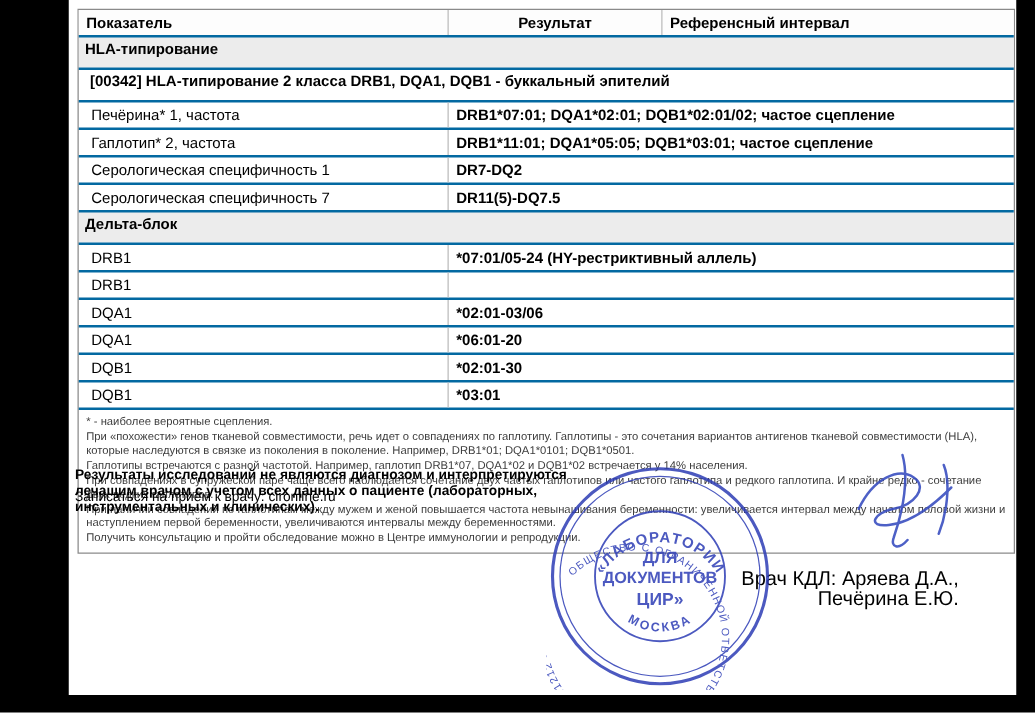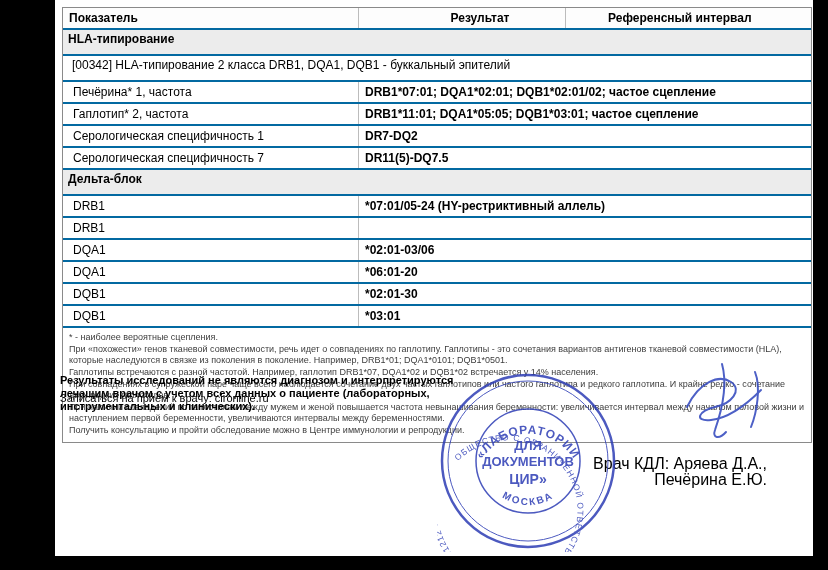--- a/index.html
+++ b/index.html
@@ -9,29 +9,29 @@
   }
   .page{
     position:absolute;left:55px;top:0;width:758px;height:556px;background:#fff;
   }
   
   .tbl{
     position:absolute;left:7px;top:7px;width:748px;
     border:1px solid #8a8a8a;font-size:12px;background:#fff;
   }
   .row{display:flex;align-items:center;min-height:20px;border-top:2px solid #0369a1;}
-  .row:first-child{border-top:none;gap:36px;}
+  .row:first-child{border-top:none;}
   .c1{width:296px;box-sizing:border-box;padding:2px 4px 2px 10px;border-right:1px solid #bcbcbc;align-self:stretch;display:flex;align-items:center;}
   .c2{flex:1;padding:2px 6px;font-weight:bold;}
   .hdr{font-weight:bold;background:#fdfdfd;}
   .hdr .c1h{width:296px;box-sizing:border-box;padding:2px 4px 2px 6px;border-right:1px solid #bcbcbc;align-self:stretch;display:flex;align-items:center;}
   .hdr .c2h{width:171px;box-sizing:border-box;padding:2px 4px;border-right:1px solid #bcbcbc;align-self:stretch;display:flex;align-items:center;justify-content:center;}
   .hdr .c3h{flex:1;padding:2px 6px;}
   .section{background:#ececec;font-weight:bold;padding:2px 5px;}
-  .subsection{font-weight:normal;padding:2px 5px 2px 9px;}
+  .subsection{font-weight:bold;padding:2px 5px 2px 9px;}
   .section-row,.subsection-row{display:block;}
   .fnbox{display:block;padding:4px 6px 5px 6px;font-size:9px;line-height:11px;color:#3d3d3d;}
   .fnbox div{margin:0 0 1px 0;}
   
   .disclaimer{position:absolute;left:5px;top:374px;width:395px;font-size:11px;line-height:13px;font-weight:bold;}
   .appointment{position:absolute;left:5px;top:392px;width:395px;font-size:11px;}
   .doctors{position:absolute;right:46px;top:456px;font-size:16px;line-height:16px;text-align:right;}
   .stamp{position:absolute;left:382px;top:370px;width:182px;height:182px;opacity:.85;}
   .signature{position:absolute;left:572px;top:352px;width:180px;height:95px;opacity:.9;}
 </style>

